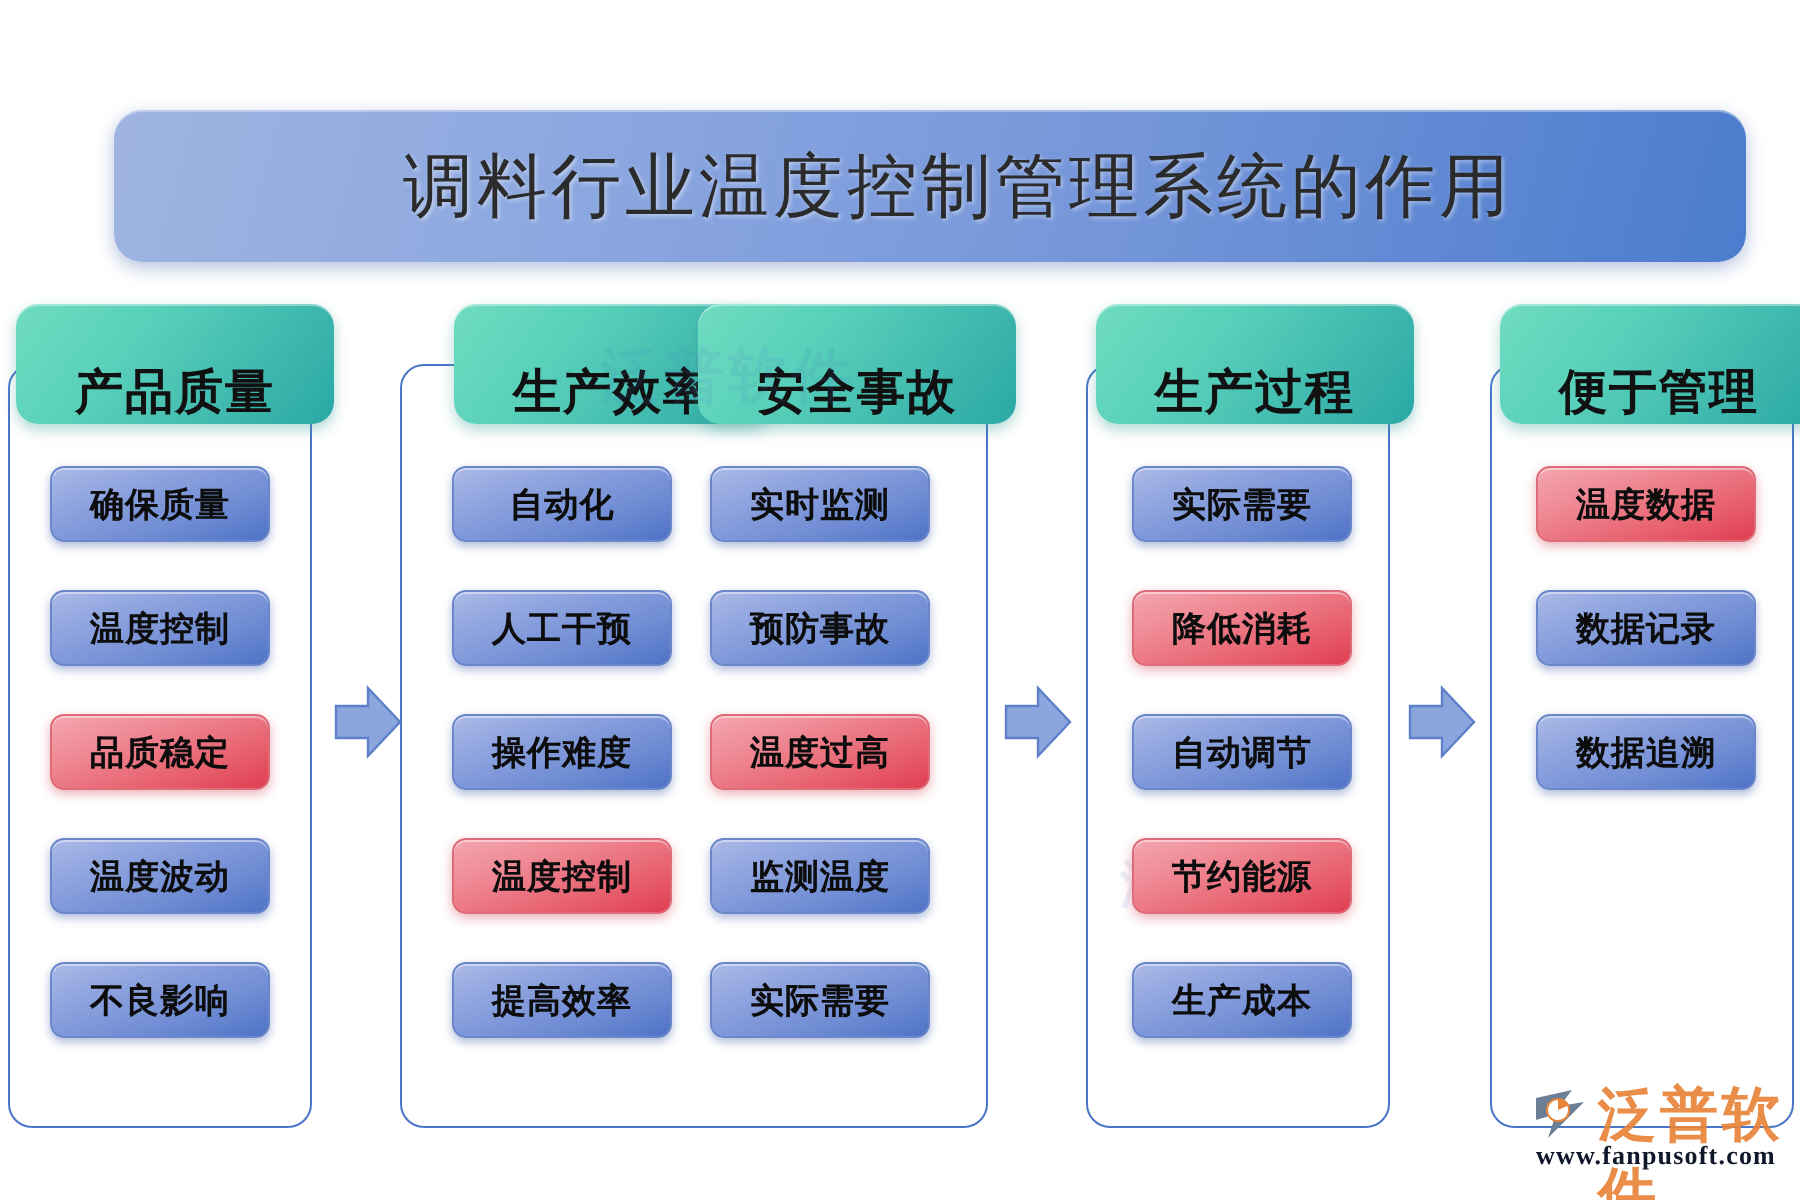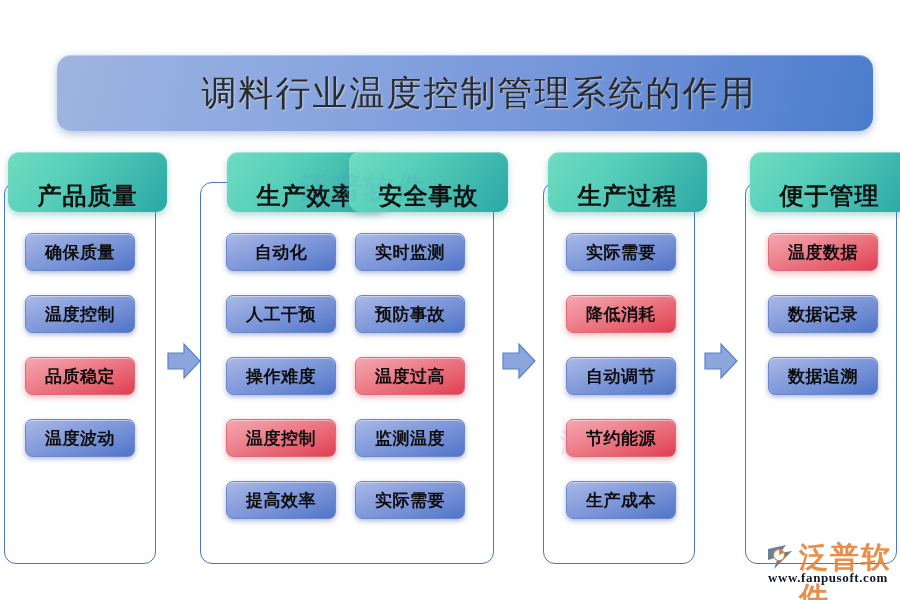--- a/index.html
+++ b/index.html
@@ -143,20 +143,21 @@
   </div>
 
   <div class="ghost">泛普软件</div>
   <div class="ghost2">泛普软件</div>
 
   <div class="col c1">
     <div class="chip blue">确保质量</div>
     <div class="chip blue">温度控制</div>
     <div class="chip red">品质稳定</div>
     <div class="chip blue">温度波动</div>
+    <div class="chip blue">不良影响</div>
   </div>
 
   <div class="col c2">
     <div class="chip blue">自动化</div>
     <div class="chip blue">人工干预</div>
     <div class="chip blue">操作难度</div>
     <div class="chip red">温度控制</div>
     <div class="chip blue">提高效率</div>
   </div>
 

